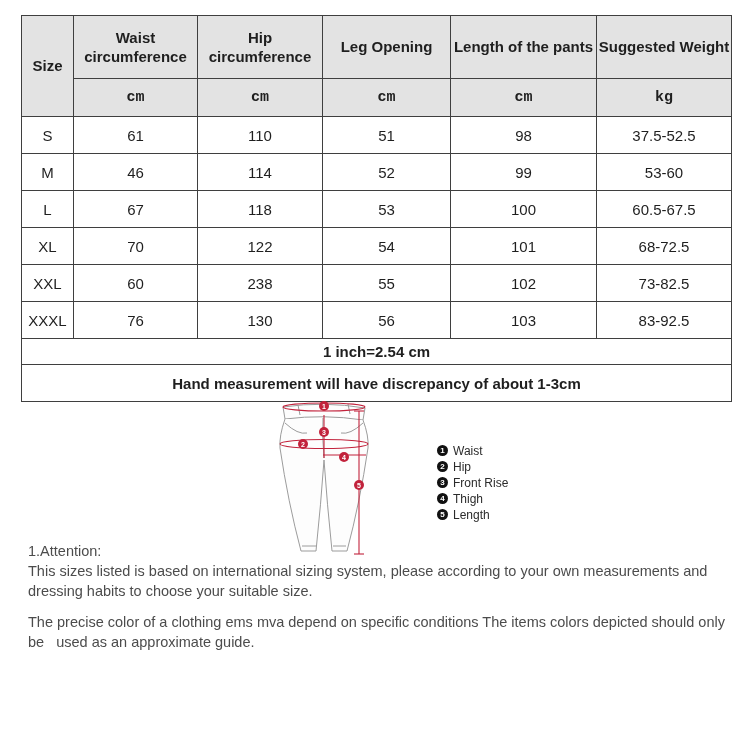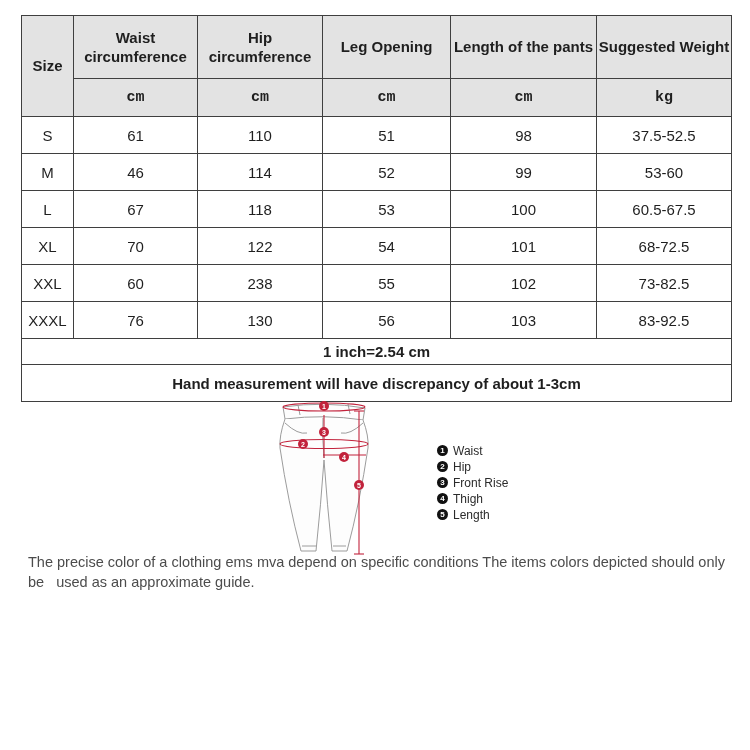--- a/index.html
+++ b/index.html
@@ -242,19 +242,23 @@
       <span class="legend-label">Thigh</span>
     </div>
     <div class="legend-item">
       <span class="legend-num">5</span>
       <span class="legend-label">Length</span>
     </div>
   </div>
 
   <div class="notes">
     <section>
+      <div class="note-heading">1.Attention:</div>
+      <div class="note-body">This sizes listed is based on international sizing system, please according to your own measurements and dressing habits to choose your suitable size.</div>
+    </section>
+    <section>
     </section>
     <section>
       <div class="note-body">The precise color of a clothing ems mva depend on specific conditions The items colors depicted should only be   used as an approximate guide.</div>
     </section>
   </div>
 
 </div>
 
 </body></html>

